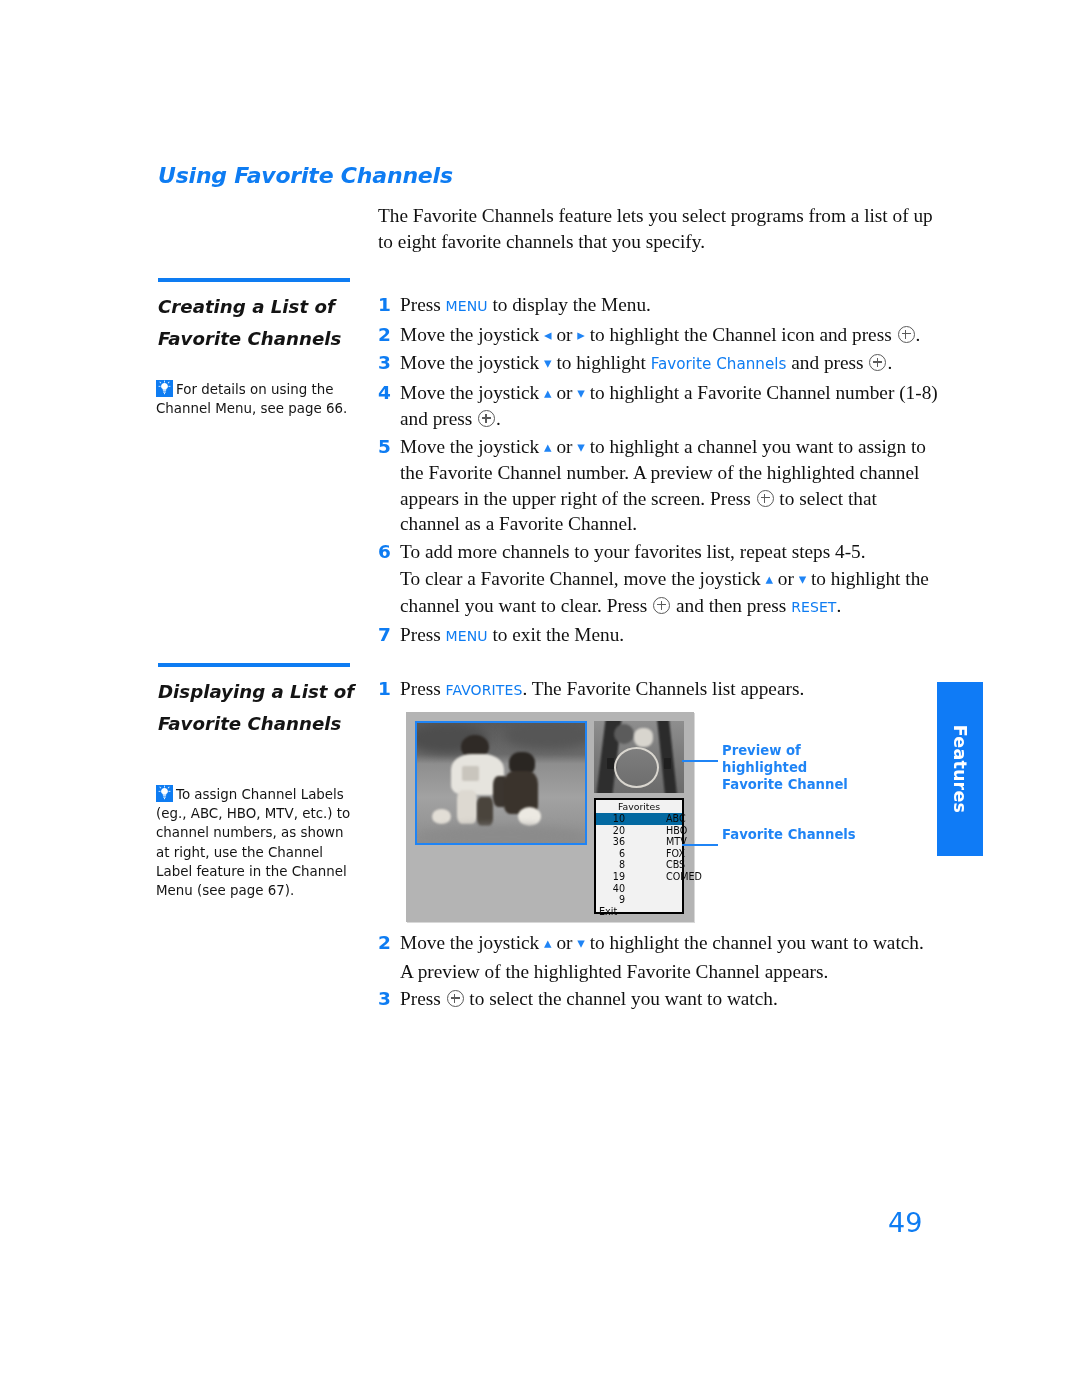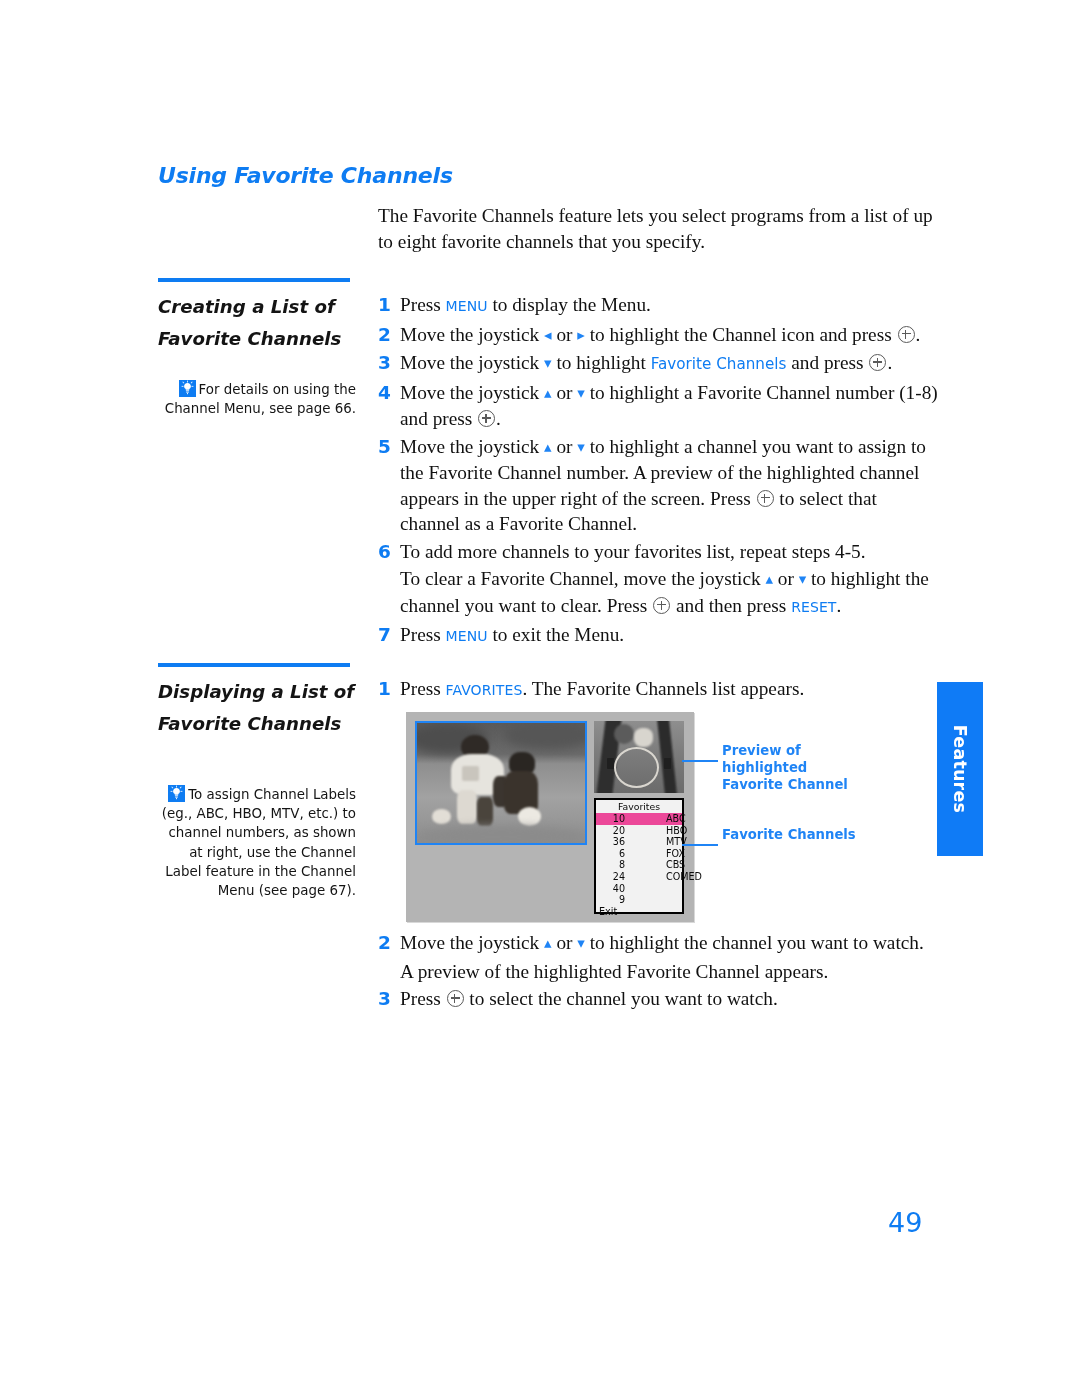--- a/index.html
+++ b/index.html
@@ -66,21 +66,20 @@
   }
 
   .tip {
     position: absolute;
     left: 156px;
     width: 200px;
     font-family: "DejaVu Sans", "Liberation Sans", sans-serif;
     font-size: 13.4px;
     line-height: 19.2px;
     color: #141414;
-    text-align: right;
   }
   .tip-icon {
     display: inline-block;
     width: 17px;
     height: 17px;
     background: #0e7cf2;
     position: relative;
     vertical-align: -3px;
     margin-right: 3px;
     overflow: hidden;
@@ -209,21 +208,21 @@
     font-size: 9.3px;
     line-height: 12px;
     padding-top: 1px;
   }
   .fav-row {
     display: flex;
     font-size: 9.6px;
     line-height: 11.6px;
     padding: 0 3px;
   }
-  .fav-row.hl { background: #ec4899; }
+  .fav-row.hl { background: #0369a1; }
   .fav-num {
     width: 26px;
     text-align: right;
     padding-right: 9px;
     flex: 0 0 26px;
   }
   .fav-lbl { flex: 1 1 auto; text-align: left; margin-left: 32px; }
   .fav-exit {
     font-size: 9.6px;
     line-height: 11.6px;
@@ -428,21 +427,21 @@
           </div>
           <div class="fav-row">
             <div class="fav-num">6</div>
             <div class="fav-lbl">FOX</div>
           </div>
           <div class="fav-row">
             <div class="fav-num">8</div>
             <div class="fav-lbl">CBS</div>
           </div>
           <div class="fav-row">
-            <div class="fav-num">24</div>
+            <div class="fav-num">19</div>
             <div class="fav-lbl">COMED</div>
           </div>
           <div class="fav-row">
             <div class="fav-num">40</div>
             <div class="fav-lbl"></div>
           </div>
           <div class="fav-row">
             <div class="fav-num">9</div>
             <div class="fav-lbl"></div>
           </div>

